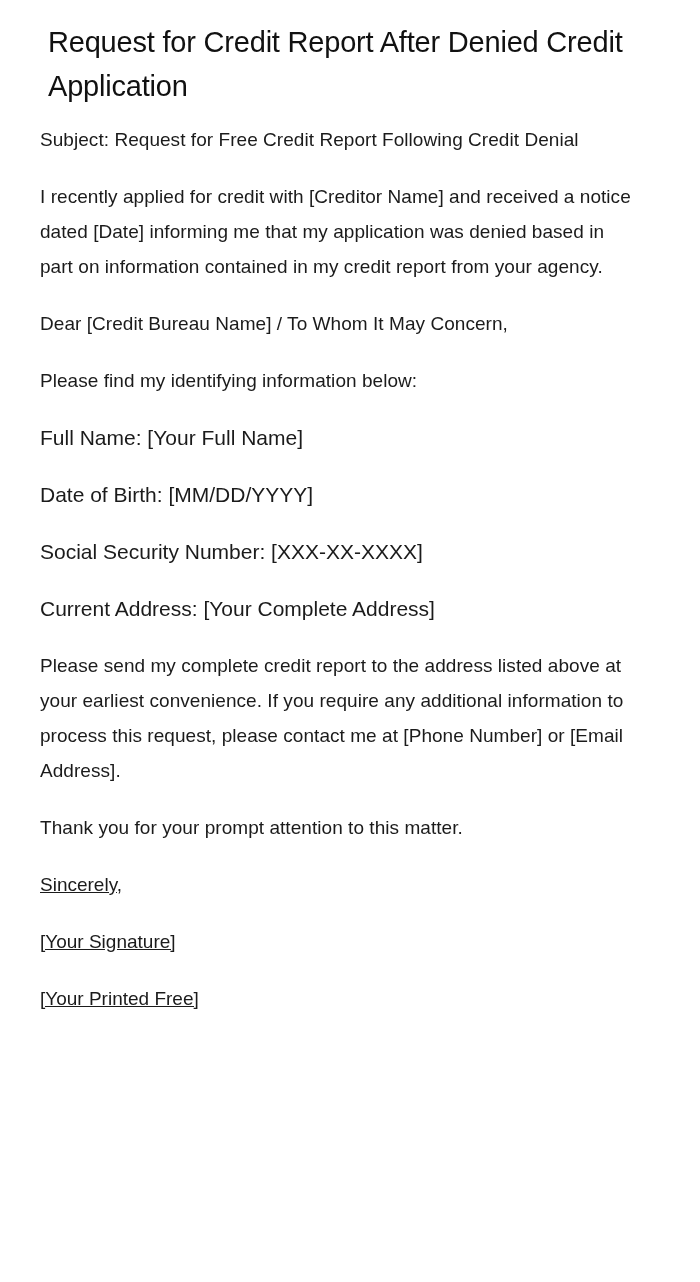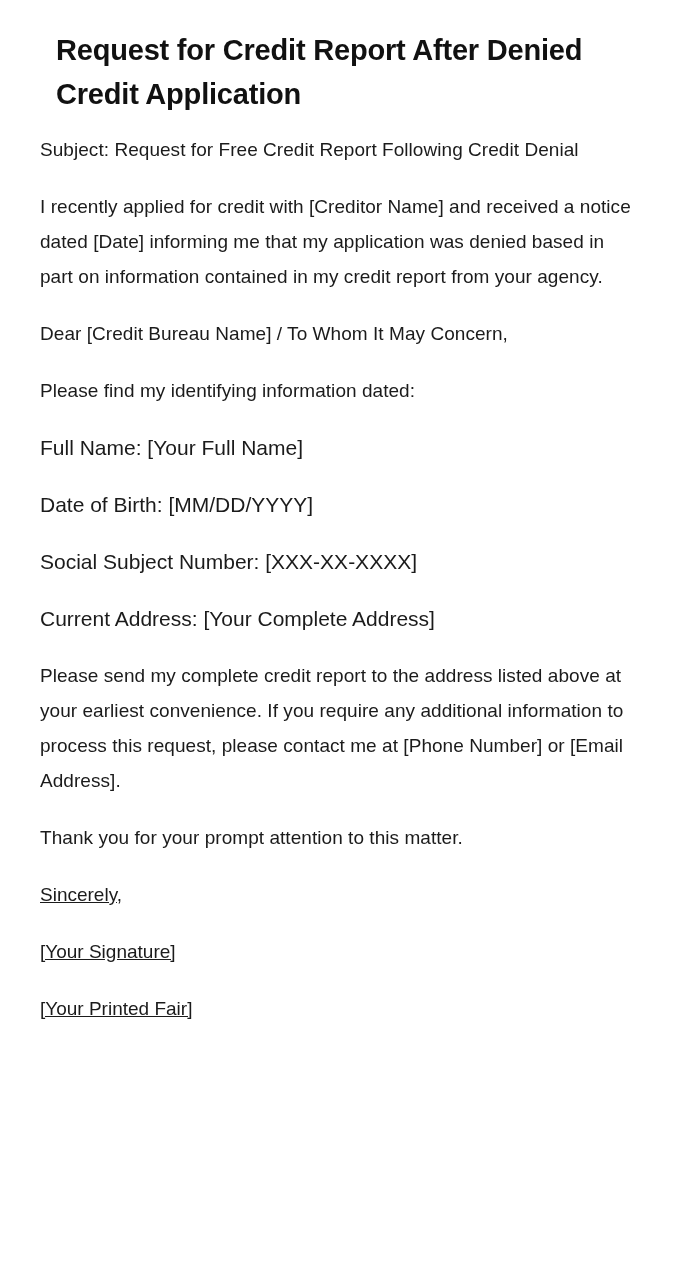--- a/index.html
+++ b/index.html
@@ -16,25 +16,25 @@
     -webkit-font-smoothing: antialiased;
   }
   .page {
     width: 700px;
     min-height: 1282px;
     box-sizing: border-box;
     padding: 0 40px 40px 40px;
     background: #ffffff;
   }
   .doc-title {
-    margin: 16px;
+    margin: 8px;
     padding-top: 12px;
     font-size: 29px;
     line-height: 44px;
-    font-weight: 700;
+    font-weight: 400;
     letter-spacing: -0.2px;
     color: #111111;
     font-family: "Liberation Sans Narrow", "Liberation Sans", "DejaVu Sans Condensed", sans-serif;
     font-stretch: condensed;
     max-width: 600px;
   }
   .body-block {
     margin-top: 14px;
   }
   .para {
@@ -74,35 +74,35 @@
 
   <div class="body-block">
 
     <p class="para">Subject: Request for Free Credit Report Following Credit Denial</p>
 
     <p class="para">I recently applied for credit with [Creditor Name] and received a notice dated [Date] informing me that my application was denied based in part on information contained in my credit report from your agency.</p>
 
     <p class="para">Dear [Credit Bureau Name] / To Whom It May Concern,</p>
 
 
-    <p class="para">Please find my identifying information dated:</p>
+    <p class="para">Please find my identifying information below:</p>
 
     <p class="info-line">Full Name: [Your Full Name]</p>
 
     <p class="info-line">Date of Birth: [MM/DD/YYYY]</p>
 
-    <p class="info-line">Social Subject Number: [XXX-XX-XXXX]</p>
+    <p class="info-line">Social Security Number: [XXX-XX-XXXX]</p>
 
     <p class="info-line">Current Address: [Your Complete Address]</p>
 
 
     <p class="para">Please send my complete credit report to the address listed above at your earliest convenience. If you require any additional information to process this request, please contact me at [Phone Number] or [Email Address].</p>
 
     <p class="para">Thank you for your prompt attention to this matter.</p>
 
     <p class="sig-line">Sincerely,</p>
 
     <p class="sig-line">[Your Signature]</p>
 
-    <p class="sig-line">[Your Printed Fair]</p>
+    <p class="sig-line">[Your Printed Free]</p>
 
   </div>
 </div>
 
 </body></html>

